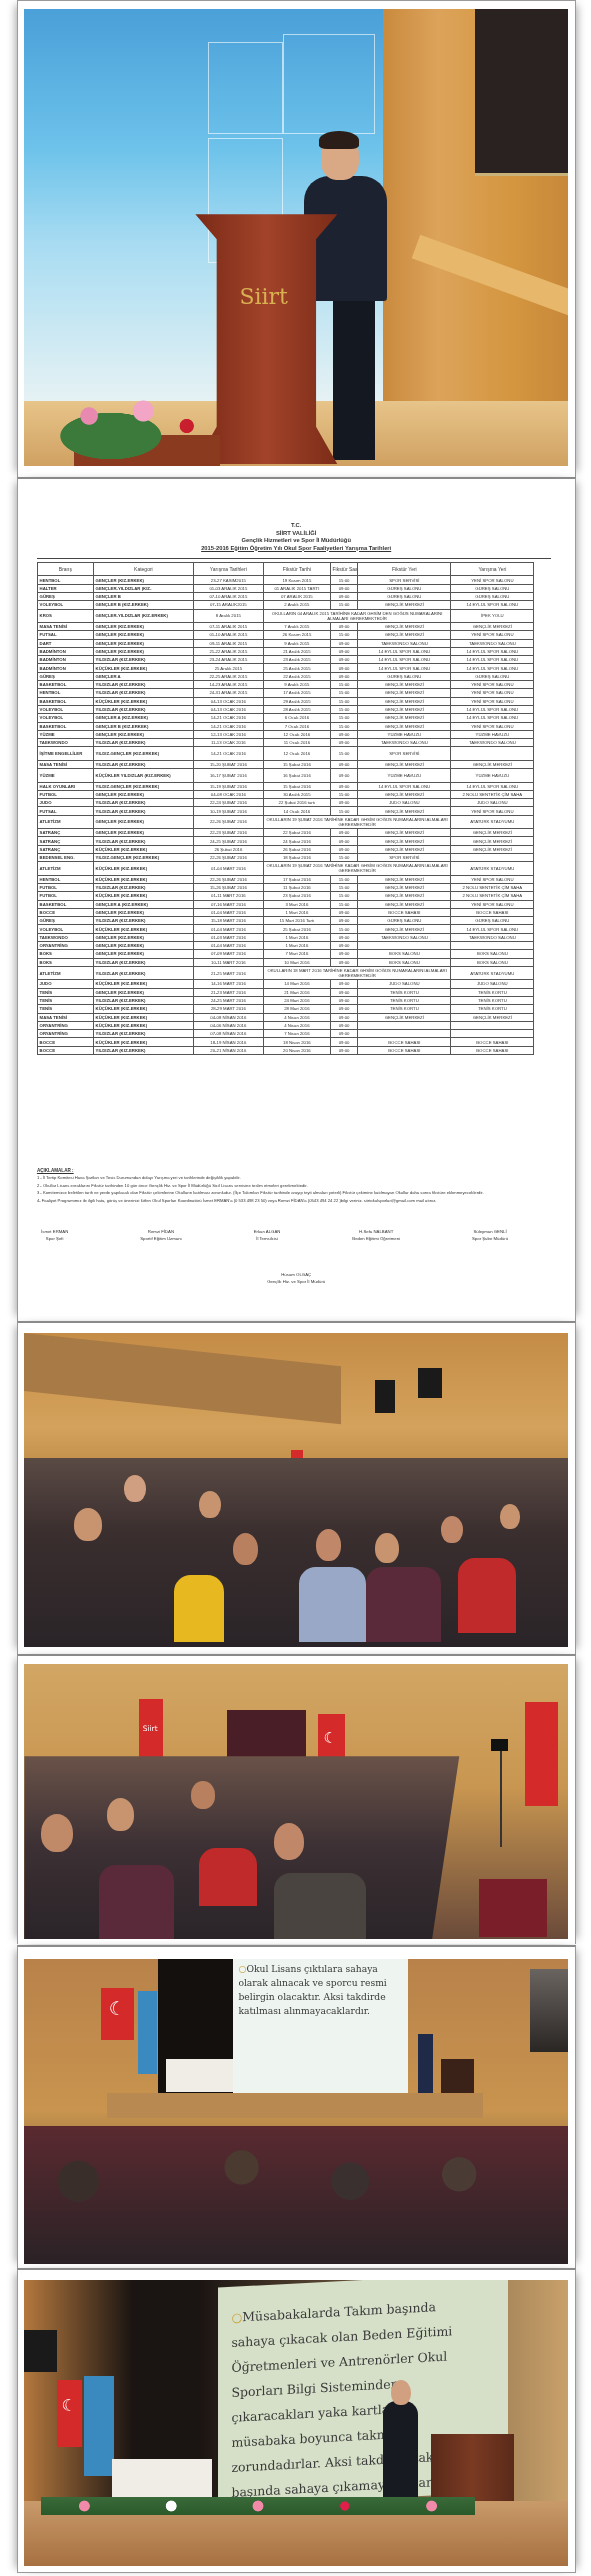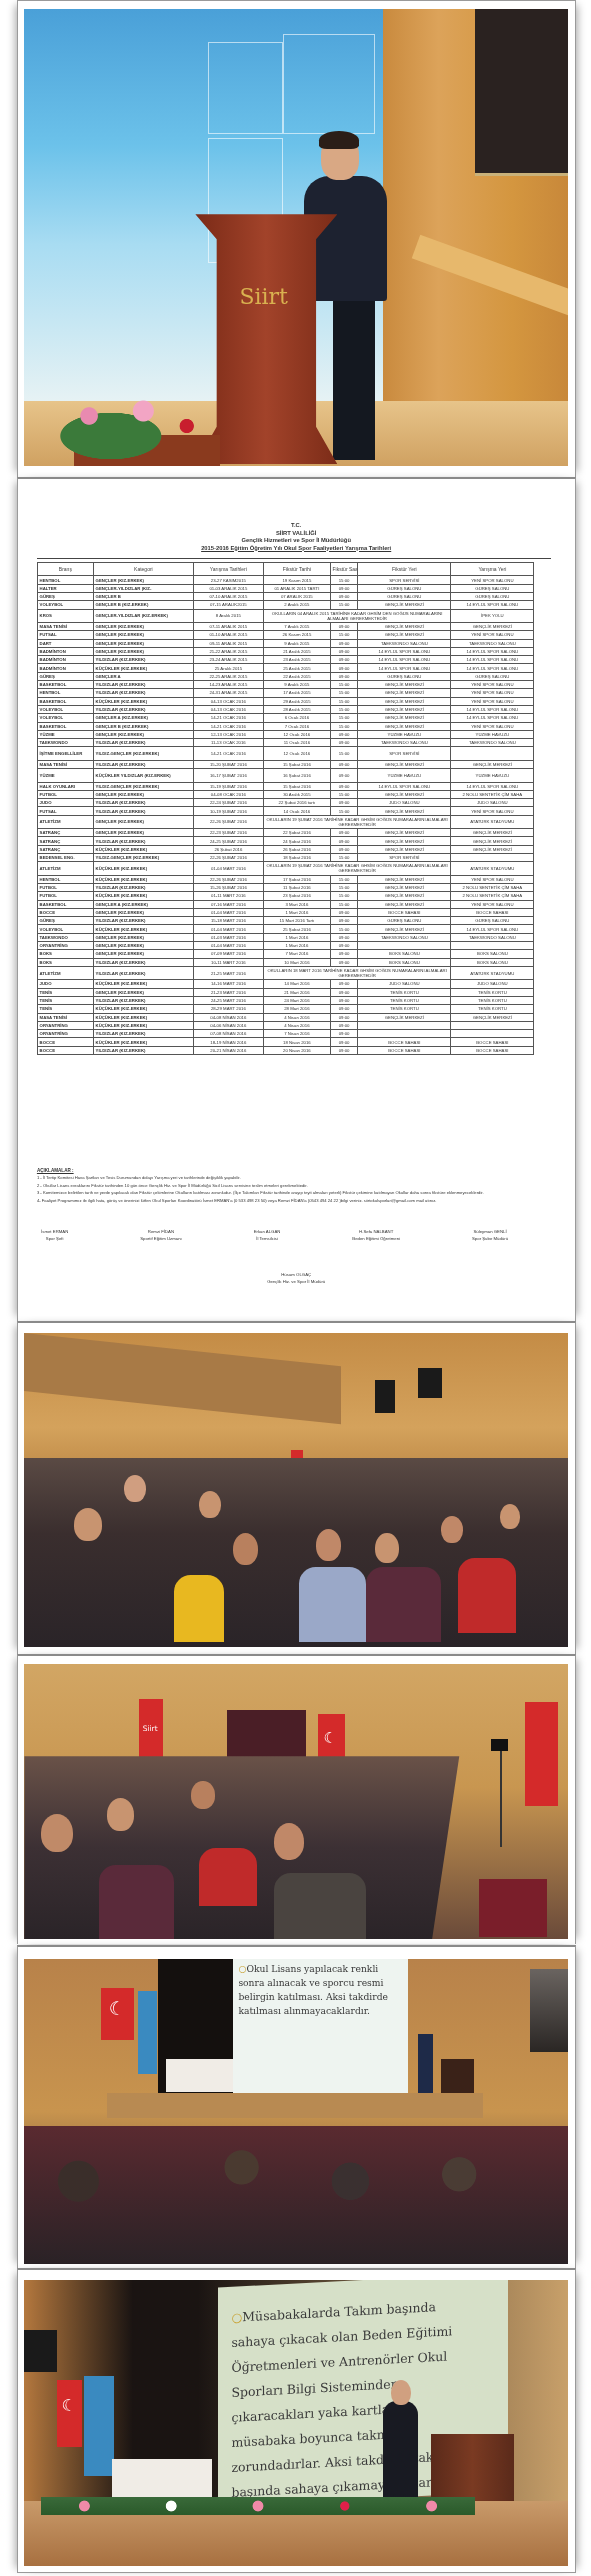--- a/index.html
+++ b/index.html
@@ -704,23 +704,23 @@
 
   <div class="panel" style="top:1945px; height:323px;">
     <div class="photo" style="top:11.7px; height:305px;">
       <div class="hall" style="background: linear-gradient(180deg,#b8824a 0%,#c8944e 50%,#3a2c2c 100%);"></div>
       <div style="position:absolute; left:134px; top:0; width:83px; height:134px; background:#14100e;"></div>
       <div class="flag" style="left:77px; top:29px; width:33px; height:52px;">
           <span class="moon" style="left:7.5px; top:10px; font-size:18.4px;">☾</span>
         </div>
       <div style="position:absolute; left:114px; top:32px; width:18.4px; height:83px; background:#3a8ac0;"></div>
       <div class="slide" style="left:209px; top:0; width:175px; height:134px; font-size:9.2px; line-height:14px; padding:3.3px 5px;">
-        <div><span class="bul">○</span><span>Okul Lisans yapılacak renkli</span></div>
-        <div>sonra alınacak ve sporcu resmi</div>
-        <div>belirgin katılması. Aksi takdirde</div>
+        <div><span class="bul">○</span><span>Okul Lisans çıktılara sahaya</span></div>
+        <div>olarak alınacak ve sporcu resmi</div>
+        <div>belirgin olacaktır. Aksi takdirde</div>
         <div>katılması alınmayacaklardır.</div>
       </div>
       <div style="position:absolute; left:506px; top:10px; width:40px; height:83px; background:linear-gradient(#6a6460,#2a2624);"></div>
       <div style="position:absolute; left:394px; top:75px; width:15px; height:67px; background:#1e2a48;"></div>
       <div style="position:absolute; left:417px; top:100px; width:33px; height:50px; background:#3a2218;"></div>
       <div style="position:absolute; left:142px; top:100px; width:67px; height:33px; background:#f0ece6;"></div>
       <div style="position:absolute; left:83px; top:134px; width:376px; height:25px; background:#b88a52;"></div>
       <div class="crowd" style="top:167px; background: radial-gradient(circle at 10% 40%,#3a2e2a 0 20px,transparent 21px), radial-gradient(circle at 40% 30%,#4a3a30 0 16.7px,transparent 17.5px), radial-gradient(circle at 60% 40%,#3a3030 0 18.4px,transparent 19px), radial-gradient(circle at 80% 35%,#4a3c34 0 16.7px,transparent 17.5px), linear-gradient(180deg,#5a2a30,#2a2226);"></div>
     </div>
   </div>

